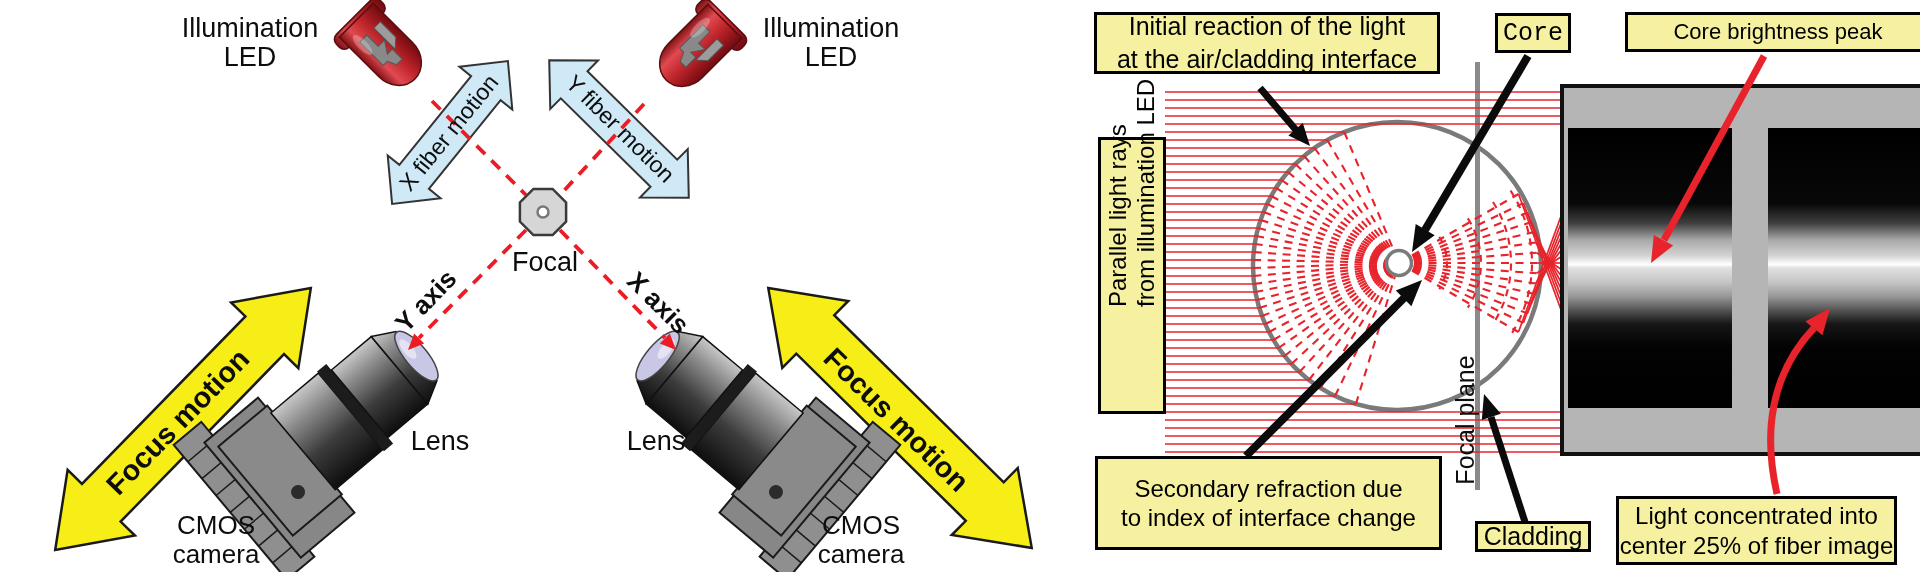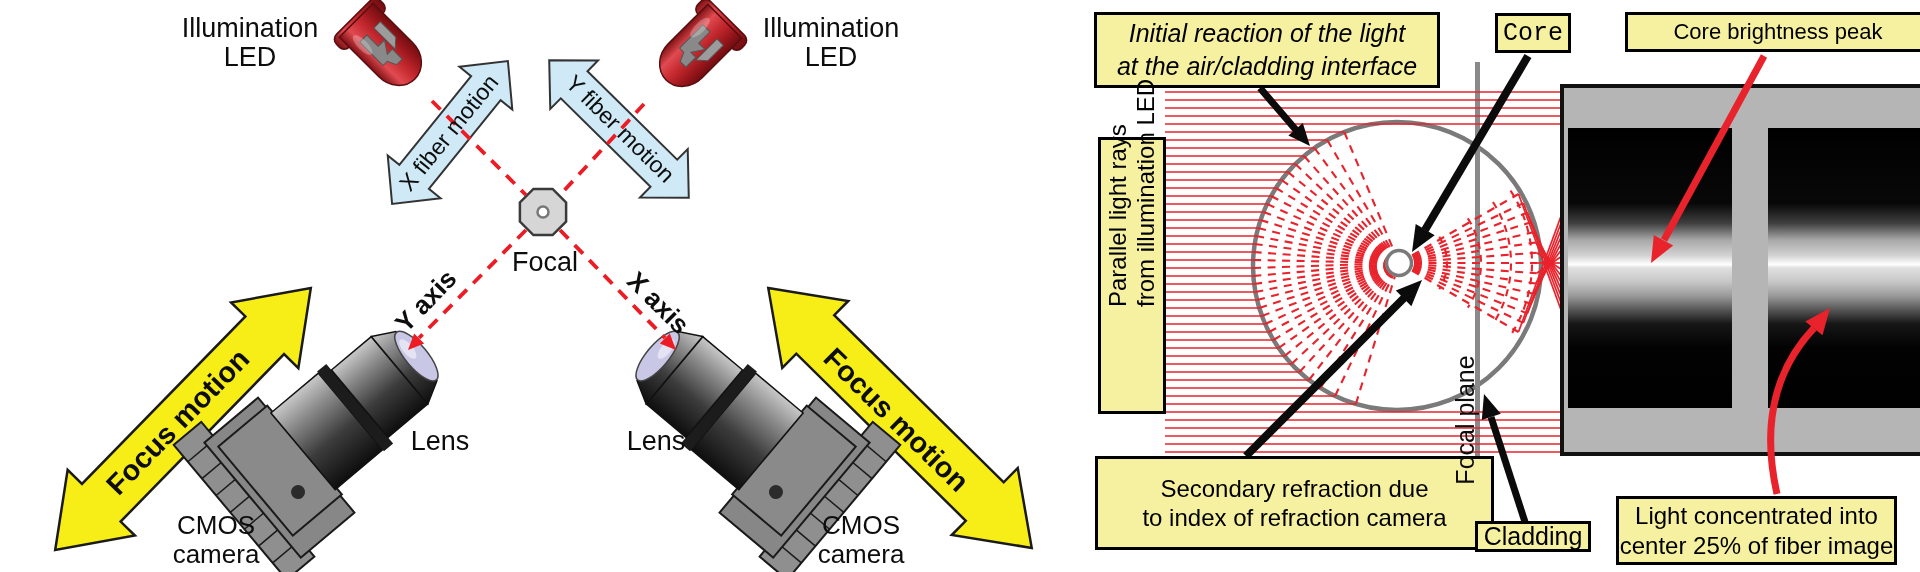--- a/index.html
+++ b/index.html
@@ -299,21 +299,21 @@
   <div>camera</div>
 </div>
 <div class="lbl tc" style="left:763px;top:511px;width:140px;font-size:26px;line-height:29px;white-space:normal;">
   <div>CMOS</div>
   <div>camera</div>
 </div>
 
 <div class="lbl ctr bold" style="left:150px;top:422px;font-size:29px;transform:translate(-50%,-50%) rotate(-45.7deg);">Focus motion</div>
 <div class="lbl ctr bold" style="left:868px;top:420px;font-size:29px;transform:translate(-50%,-50%) rotate(44.6deg);">Focus motion</div>
 
-<div class="ybox" style="left:1066px;top:12px;width:346px;height:76px;font-size:25px;line-height:33px;font-style:italic;">
+<div class="ybox" style="left:1066px;top:12px;width:346px;height:62px;font-size:25px;line-height:33px;">
   <div>Initial reaction of the light</div>
   <div>at the air/cladding interface</div>
 </div>
 
 <div class="ybox" style="left:1467px;top:13px;width:76px;height:40px;font-size:25px;font-family:Liberation Mono, monospace;">
   <div>Core</div>
 </div>
 
 <div class="ybox" style="left:1597px;top:12px;width:306px;height:40px;font-size:22px;">
   <div>Core brightness peak</div>
@@ -321,23 +321,23 @@
 
 <div class="ybox" style="left:1070px;top:137px;width:68px;height:277px;">
   <div class="vwrap">
         <div class="vtext" style="font-size:24px;line-height:28px;">
     <div>Parallel light rays</div>
     <div>from illumination LED</div>
   </div>
       </div>
 </div>
 
-<div class="ybox" style="left:1067px;top:456px;width:399px;height:94px;font-size:24px;line-height:29px;">
+<div class="ybox" style="left:1067px;top:456px;width:347px;height:94px;font-size:24px;line-height:29px;">
   <div>Secondary refraction due</div>
-  <div>to index of refraction camera</div>
+  <div>to index of interface change</div>
 </div>
 
 <div class="ybox" style="left:1447px;top:521px;width:116px;height:31px;font-size:25px;">
   <div>Cladding</div>
 </div>
 
 <div class="ybox" style="left:1588px;top:496px;width:281px;height:69px;font-size:24px;line-height:30px;">
   <div>Light concentrated into</div>
   <div>center 25% of fiber image</div>
 </div>

